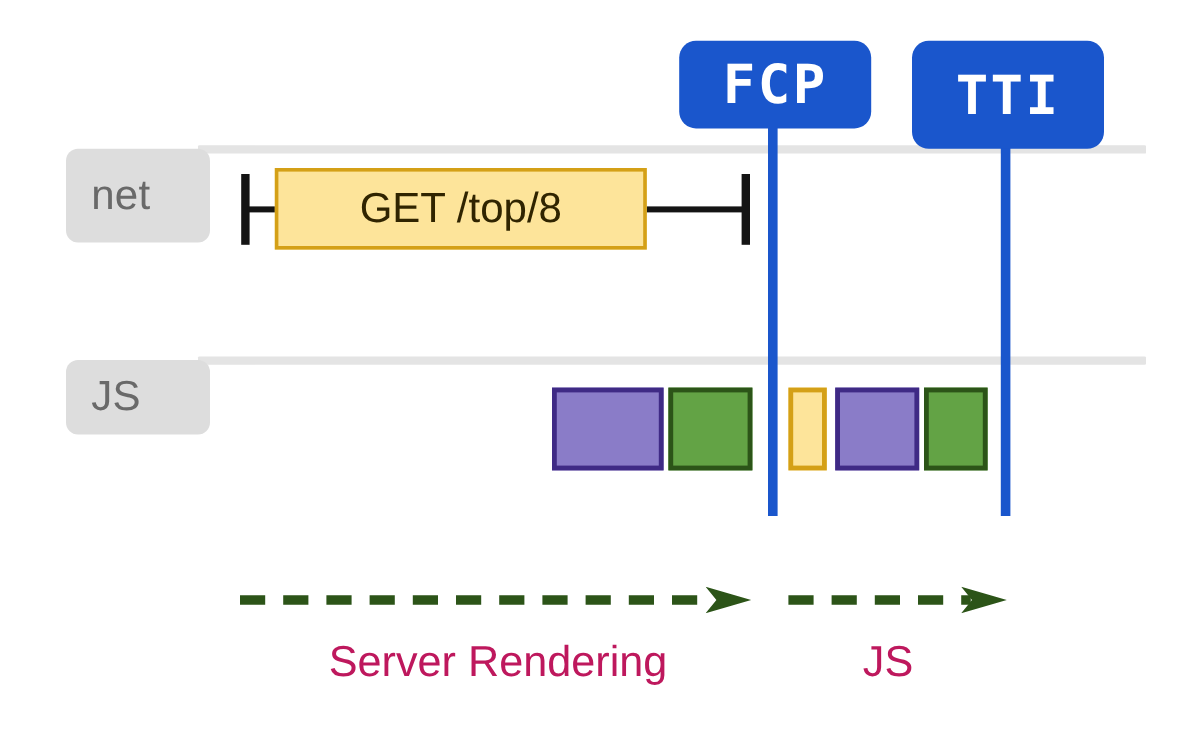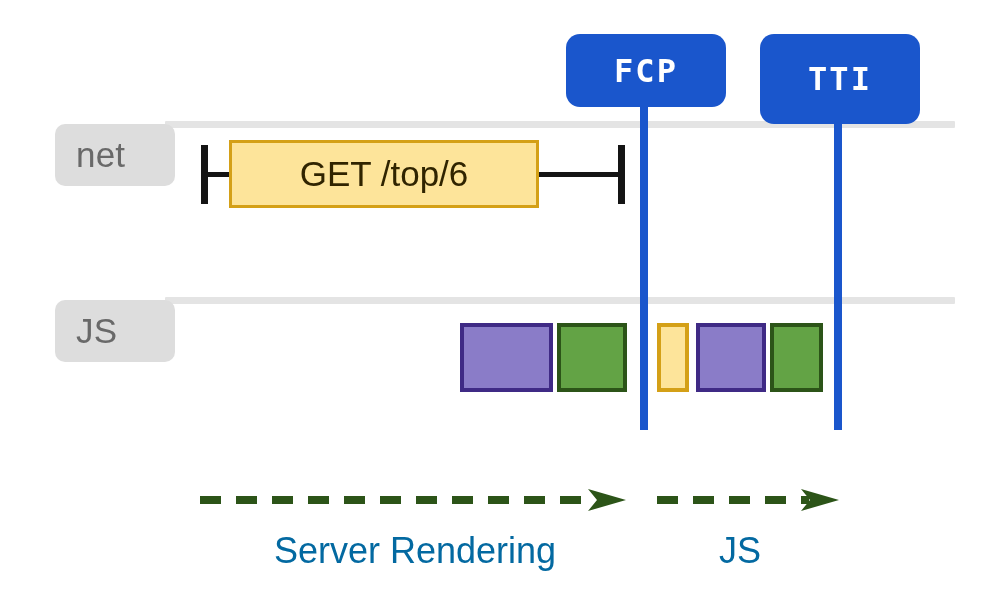--- a/index.html
+++ b/index.html
@@ -80,60 +80,60 @@
     width: 8px;
     background: #1a56cc;
   }
   .marker-badge {
     position: absolute;
     background: #1a56cc;
     border-radius: 14px;
     color: #ffffff;
     font-family: "DejaVu Sans Mono", monospace;
     font-weight: bold;
-    font-size: 32px;
+    font-size: 45px;
     letter-spacing: 2px;
     display: flex;
     align-items: center;
     justify-content: center;
     box-sizing: border-box;
     text-align: right;
   }
 
   
   .phase-arrow {
     position: absolute;
     height: 22px;
   }
   .phase-label {
     position: absolute;
-    color: #0369a1;
+    color: #be185d;
     font-size: 36px;
     text-align: center;
     white-space: nowrap;
   }
 </style>
 </head>
 <body>
 
 <div id="diagram">
 
   <div class="track-line" style="left:165px; top:121px; width:790px;"></div>
 
-  <div class="track-chip" style="left:55px; top:124px; width:120px; height:62px;">
+  <div class="track-chip" style="left:55px; top:124px; width:120px; height:78px;">
     <span>net</span>
   </div>
 
   <div class="whisker-cap" style="left:201px; top:145px; height:59px;"></div>
   <div class="whisker-line" style="left:206px; top:172px; width:30px;"></div>
   <div class="whisker-line" style="left:533px; top:172px; width:90px;"></div>
   <div class="whisker-cap" style="left:618px; top:145px; height:59px;"></div>
 
   <div class="req-bar" style="left:229px; top:140px; width:310px; height:68px;">
-    <span>GET /top/6</span>
+    <span>GET /top/8</span>
   </div>
 
   <div class="track-line" style="left:165px; top:297px; width:790px;"></div>
 
   <div class="track-chip" style="left:55px; top:300px; width:120px; height:62px;">
     <span>JS</span>
   </div>
 
   <div class="task-block task-purple" style="left:460px; top:323px; width:93px; height:69px;"></div>
   <div class="task-block task-green" style="left:557px; top:323px; width:70px; height:69px;"></div>

